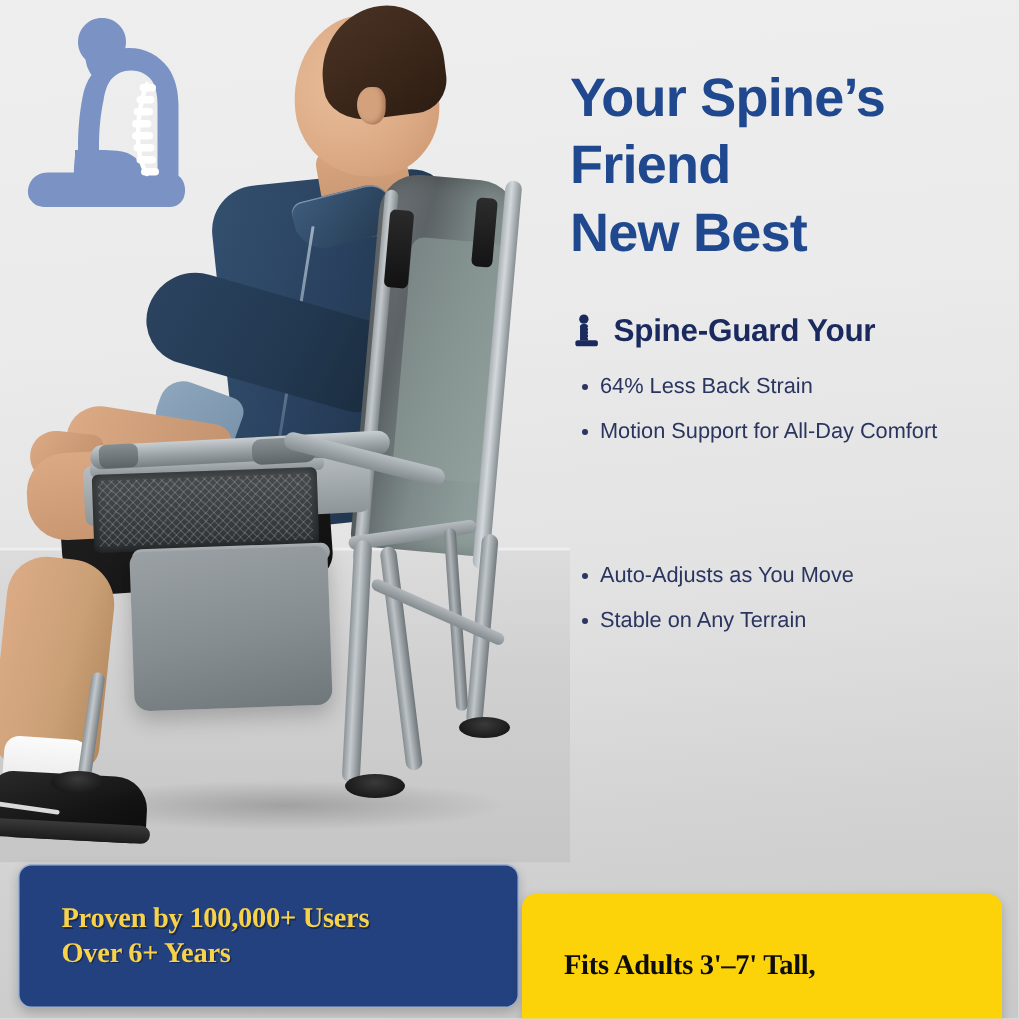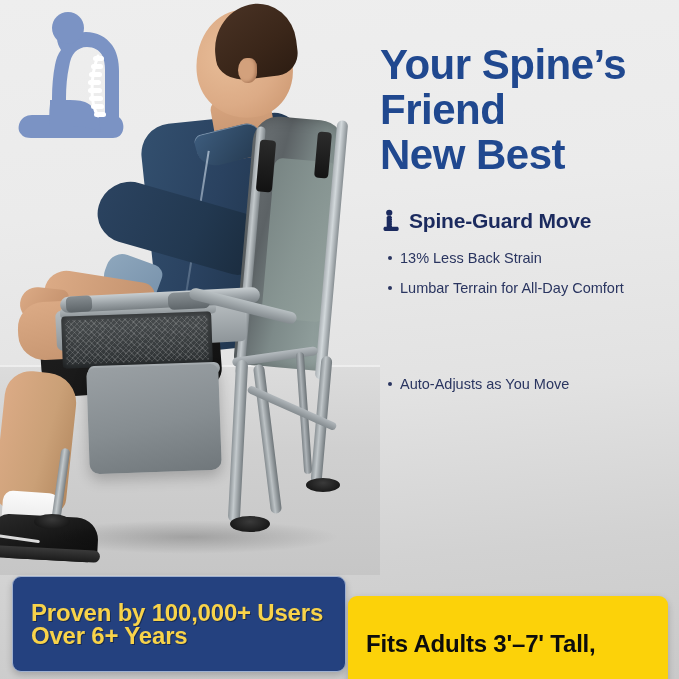--- a/index.html
+++ b/index.html
@@ -127,42 +127,42 @@
   .foot2{position:absolute;left:306px;top:478px;width:34px;height:14px;
     background:radial-gradient(ellipse at 50% 35%,#3a3a3a,#0d0d0d);border-radius:50%;}
   .foot3{position:absolute;left:34px;top:514px;width:36px;height:15px;
     background:radial-gradient(ellipse at 50% 35%,#3a3a3a,#0d0d0d);border-radius:50%;}
   .shadow-floor{position:absolute;left:40px;top:520px;width:300px;height:34px;
     background:radial-gradient(ellipse at 50% 50%,rgba(0,0,0,.20),rgba(0,0,0,0) 70%);}
 
   
   .content{position:absolute;left:380px;top:0;width:299px;height:575px;}
   .headline{position:absolute;left:0;top:42px;width:290px;
-    color:#20488f;font-size:42px;line-height:45px;font-weight:bold;letter-spacing:-.5px;}
+    color:#20488f;font-size:36px;line-height:45px;font-weight:bold;letter-spacing:-.5px;}
   .feature{position:absolute;left:0;width:299px;}
   .f1{top:208px;}
   .f2{top:362px;}
   .feature-head{display:flex;align-items:center;gap:5px;}
   .feature-title{color:#1b2a5e;font-size:21px;font-weight:bold;letter-spacing:-.2px;}
   .icon-wrap{display:inline-flex;align-items:center;justify-content:center;width:24px;height:26px;flex:0 0 auto;}
   .bullets{margin:0;padding:0;list-style:none;}
   .bullets li{color:#2a3560;font-size:14.5px;line-height:16px;margin-top:14px;
     padding-left:20px;position:relative;white-space:nowrap;}
   .bullets li:before{content:"";position:absolute;left:8px;top:6px;width:4px;height:4px;
     background:#2a3560;border-radius:50%;}
   .f1 .bullets{margin-top:16px;}
   .f2 .bullets{margin-top:6px;}
   .f2 .bullets li{}
 
   
   .banner{position:absolute;top:576px;height:94px;border-radius:9px;
     display:flex;align-items:center;box-shadow:0 3px 7px rgba(0,0,0,.20);}
   .banner-blue{left:12px;width:332px;background:#24417f;border:1px solid #9fb0cf;}
   .banner-yellow{left:348px;width:320px;background:#fcd209;margin-top:20px;}
-  .banner-text{font-size:24px;font-weight:bold;line-height:23px;padding:0 18px;letter-spacing:-.2px;}
+  .banner-text{font-size:19px;font-weight:bold;line-height:23px;padding:0 28px;letter-spacing:-.2px;font-family:Liberation Serif, serif;}
   .banner-blue .banner-text{color:#f8d34a;text-shadow:1px 1px 0 rgba(0,0,0,.35);}
   .banner-yellow .banner-text{color:#0d0d0d;}
 </style>
 </head>
 <body>
 
 <div class="canvas">
 
   <div class="photo">
     <div class="floor"></div>
@@ -261,31 +261,32 @@
               <path d="M4.4 19.4h13.2c.9 0 1.6.7 1.6 1.6v1.2c0 .9-.7 1.6-1.6 1.6H4.4c-.9 0-1.6-.7-1.6-1.6v-1.2c0-.9.7-1.6 1.6-1.6z"></path>
             </g>
             <g fill="#e9e9ee">
               <rect x="11.6" y="9.6" width="2.6" height="1.3" rx=".6"></rect>
               <rect x="11.6" y="12" width="2.6" height="1.3" rx=".6"></rect>
               <rect x="11.6" y="14.4" width="2.6" height="1.3" rx=".6"></rect>
               <rect x="11.6" y="16.8" width="2.6" height="1.3" rx=".6"></rect>
             </g>
           </svg>
         </span>
-        <span class="feature-title">Spine-Guard Move</span>
+        <span class="feature-title">Spine-Guard Your</span>
       </div>
       <ul class="bullets">
-        <li>13% Less Back Strain</li>
-        <li>Lumbar Terrain for All-Day Comfort</li>
+        <li>64% Less Back Strain</li>
+        <li>Motion Support for All-Day Comfort</li>
       </ul>
     </div>
 
     <div class="feature f2">
       <ul class="bullets">
         <li>Auto-Adjusts as You Move</li>
+        <li>Stable on Any Terrain</li>
       </ul>
     </div>
   </div>
 
   <div class="banner banner-blue">
     <div class="banner-text">
       <div>Proven by 100,000+ Users</div>
       <div>Over 6+ Years</div>
     </div>
   </div>

